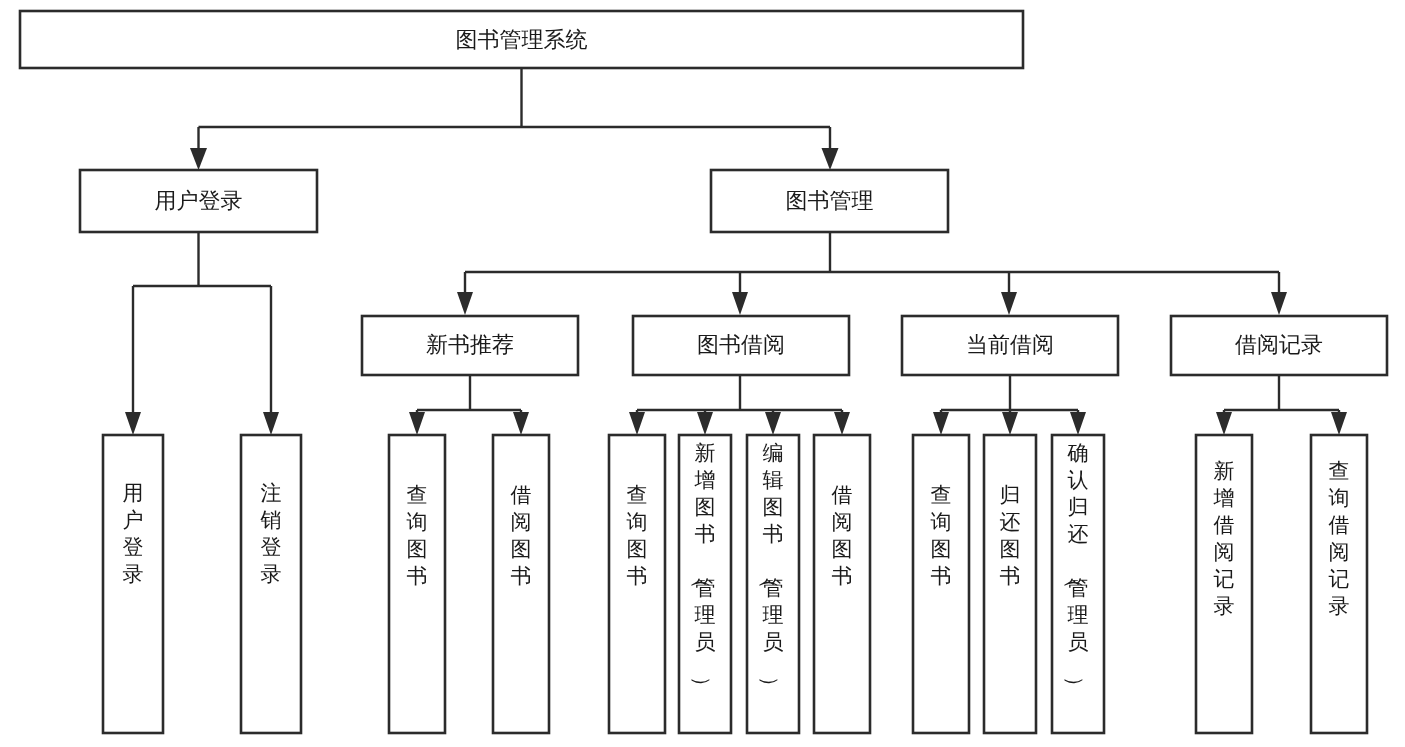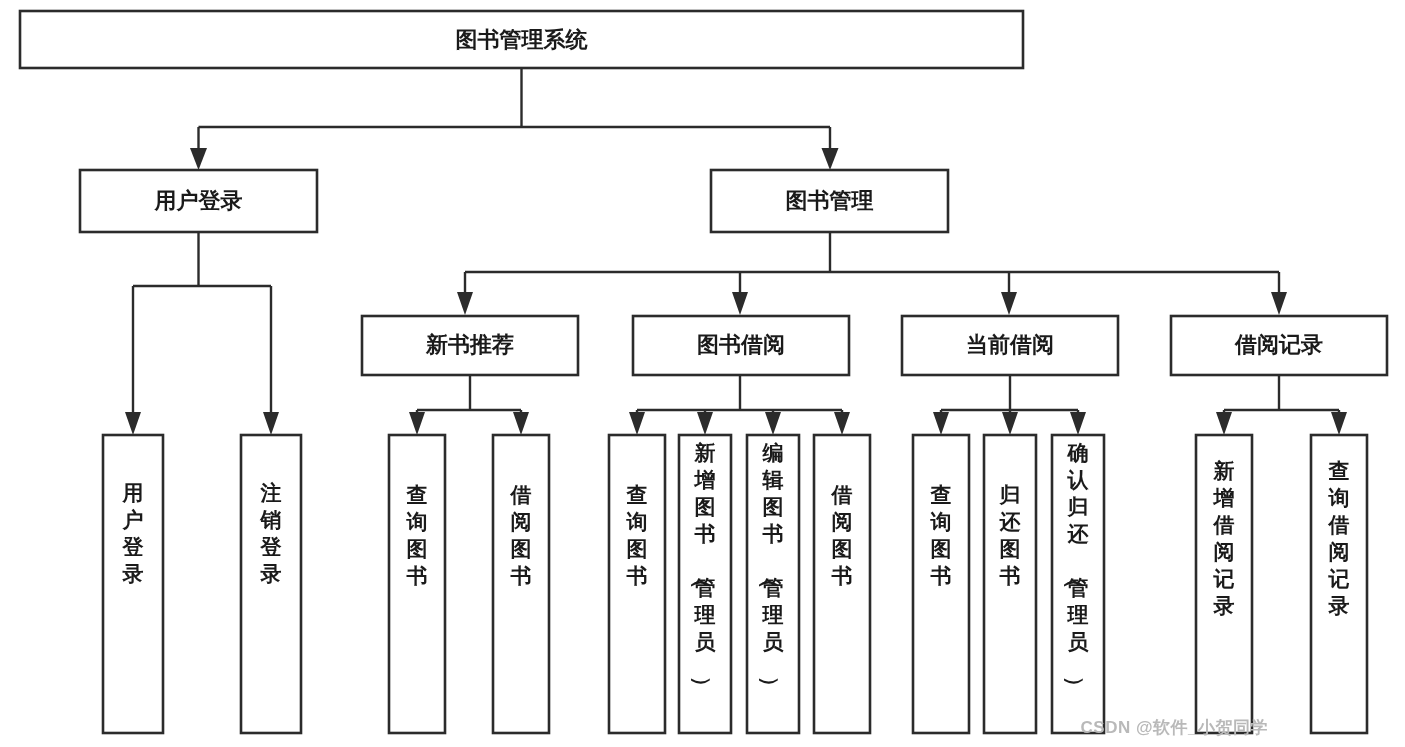--- a/index.html
+++ b/index.html
@@ -12,21 +12,20 @@
     width: 1405px;
     height: 747px;
     font-family: "Liberation Sans", "DejaVu Sans", sans-serif;
     overflow: hidden;
     position: relative;
   }
   #diagram-root {
     position: relative;
     width: 1282px;
     height: 747px;
-    font-weight: bold;
   }
   svg.flow-svg {
     position: absolute;
     top: 0;
     left: 0;
     width: 1405px;
     height: 747px;
   }
   .node-box {
     fill: #ffffff;
@@ -231,15 +230,14 @@
       <rect class="node-box" x="1196" y="435" width="56" height="298"></rect>
       <text class="node-label-v" x="1224" y="478"><tspan x="1224" dy="0">新</tspan><tspan x="1224" dy="27">增</tspan><tspan x="1224" dy="27">借</tspan><tspan x="1224" dy="27">阅</tspan><tspan x="1224" dy="27">记</tspan><tspan x="1224" dy="27">录</tspan></text>
     </g>
     <g>
       <rect class="node-box" x="1311" y="435" width="56" height="298"></rect>
       <text class="node-label-v" x="1339" y="478"><tspan x="1339" dy="0">查</tspan><tspan x="1339" dy="27">询</tspan><tspan x="1339" dy="27">借</tspan><tspan x="1339" dy="27">阅</tspan><tspan x="1339" dy="27">记</tspan><tspan x="1339" dy="27">录</tspan></text>
     </g>
 
   </svg>
 
-  <div class="watermark">CSDN @软件_小贺同学</div>
 
 </div>
 
 </body></html>

